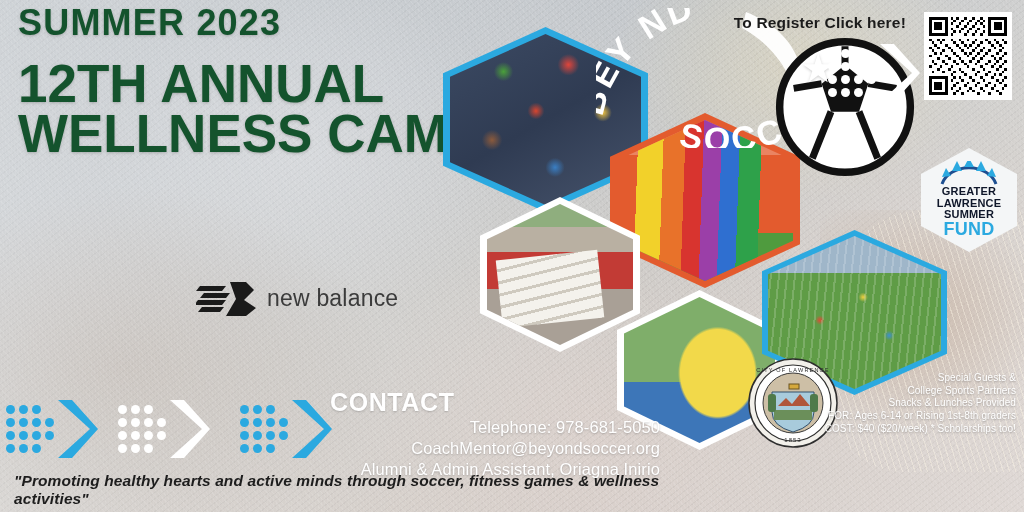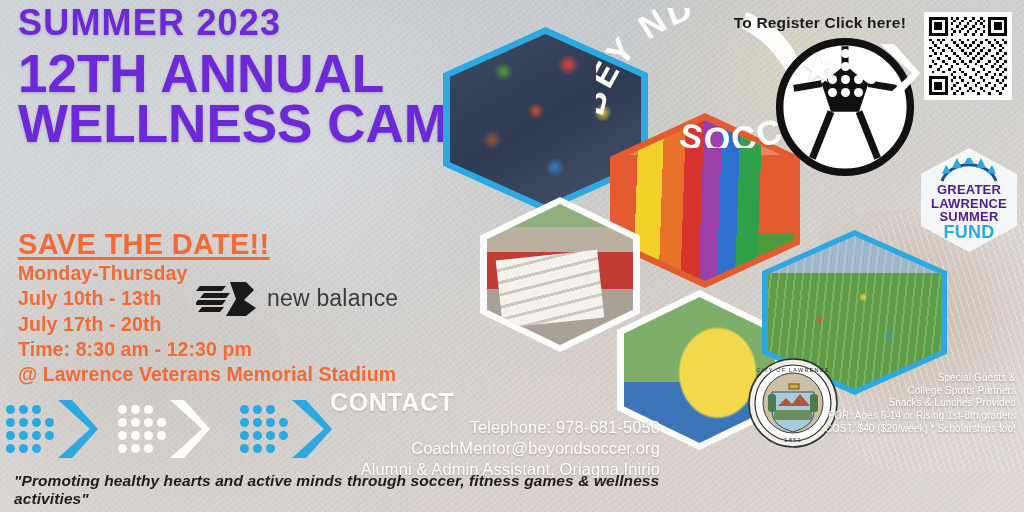--- a/index.html
+++ b/index.html
@@ -45,26 +45,26 @@
   }
   .bg-hair::after {
     content: ""; position: absolute; inset: 0;
     background-image: repeating-linear-gradient(72deg, rgba(255,248,232,0.38) 0 1px, rgba(0,0,0,0) 1px 6px);
     border-radius: 50% 0 0 40%;
   }
 
   
   .headline {
     position: absolute; left: 18px; top: 6px; width: 520px;
-    color: #6d28d9; font-weight: 800; letter-spacing: .5px; line-height: .96;
+    color: #14532d; font-weight: 800; letter-spacing: .5px; line-height: .96;
     text-shadow: 0 1px 3px rgba(90,90,90,0.35);
   }
   .headline .l1 { font-size: 36px; letter-spacing: 1.2px; }
   .headline .l2, .headline .l3, .headline .l4 { font-size: 53px; letter-spacing: 0px; }
-  .headline .l2 { margin-top: 8px; }
+  .headline .l2 { margin-top: 18px; }
 
   .savebox { position: absolute; left: 18px; top: 228px; width: 470px; color: #F26A35; }
   .savebox .save-title {
     font-size: 29px; font-weight: 800; letter-spacing: .3px;
     text-decoration: underline; text-underline-offset: 3px; text-decoration-thickness: 3px;
   }
   .savebox .line { font-size: 19.5px; font-weight: 700; line-height: 1.30; letter-spacing: .1px; }
 
   
   .nb { position: absolute; left: 196px; top: 278px; display: flex; align-items: center; gap: 9px; }
@@ -168,21 +168,21 @@
   
   .bs-logo { position: absolute; left: 596px; top: 8px; width: 300px; height: 140px; pointer-events: none; }
   .bs-logo svg { width: 100%; height: 100%; display: block; }
   .bs-ball { position: absolute; left: 99px; top: 29px; width: 30px; height: 30px; }
 
   
   .glsf { position: absolute; left: 921px; top: 148px; width: 96px; height: 104px; }
   .glsf-bg { position: absolute; inset: 0; background: #f4f6f7; clip-path: polygon(50% 0%, 100% 25%, 100% 75%, 50% 100%, 0% 75%, 0% 25%); }
   .glsf-inner { position: absolute; inset: 0; display: flex; flex-direction: column; align-items: center; justify-content: center; gap: 0px; }
   .glsf-sun { width: 62px; height: 24px; display: block; margin-bottom: 1px; }
-  .glsf-inner .g1, .glsf-inner .g2, .glsf-inner .g3 { font-size: 13px; font-weight: 800; color: #4c1d95; letter-spacing: .2px; line-height: 1.02; }
+  .glsf-inner .g1, .glsf-inner .g2, .glsf-inner .g3 { font-size: 11px; font-weight: 800; color: #0f172a; letter-spacing: .2px; line-height: 1.02; }
   .glsf-inner .g4 { font-size: 18px; font-weight: 800; color: #2BA9E0; letter-spacing: .2px; line-height: 1.02; }
 
   
   .seal { position: absolute; left: 748px; top: 358px; width: 90px; height: 90px; border-radius: 50%; }
   .seal svg { display:block; width:100%; height:100%; }
 </style>
 </head>
 <body>
 
 <div id="poster">
@@ -191,28 +191,20 @@
   <div class="bg-layer bg-speckle"></div>
   <div class="bg-layer bg-wash"></div>
   <div class="bg-hair"></div>
 
   <div class="headline">
     <div class="l1">SUMMER 2023</div>
     <div class="l2">12TH ANNUAL</div>
     <div class="l4">WELLNESS CAMP</div>
   </div>
 
-  <div class="savebox">
-    <div class="save-title">SAVE THE DATE!!</div>
-    <div class="line">Monday-Thursday</div>
-    <div class="line">July 10th - 13th</div>
-    <div class="line">July 17th - 20th</div>
-    <div class="line">Time: 8:30 am - 12:30 pm</div>
-    <div class="line">@ Lawrence Veterans Memorial Stadium</div>
-  </div>
 
   <div class="nb">
     <svg class="nb-mark" viewBox="0 0 62 40">
       <g fill="#1a1a1a">
         <path d="M4 8 L30 8 L26 13 L0 13 Z"></path>
         <path d="M8 15 L34 15 L30 20 L4 20 Z"></path>
         <path d="M2 22 L30 22 L26 27 L-2 27 Z"></path>
         <path d="M6 29 L28 29 L24 34 L2 34 Z"></path>
         <path d="M34 4 L50 4 L58 12 L48 22 L60 30 L50 38 L30 38 L40 21 Z"></path>
       </g>

